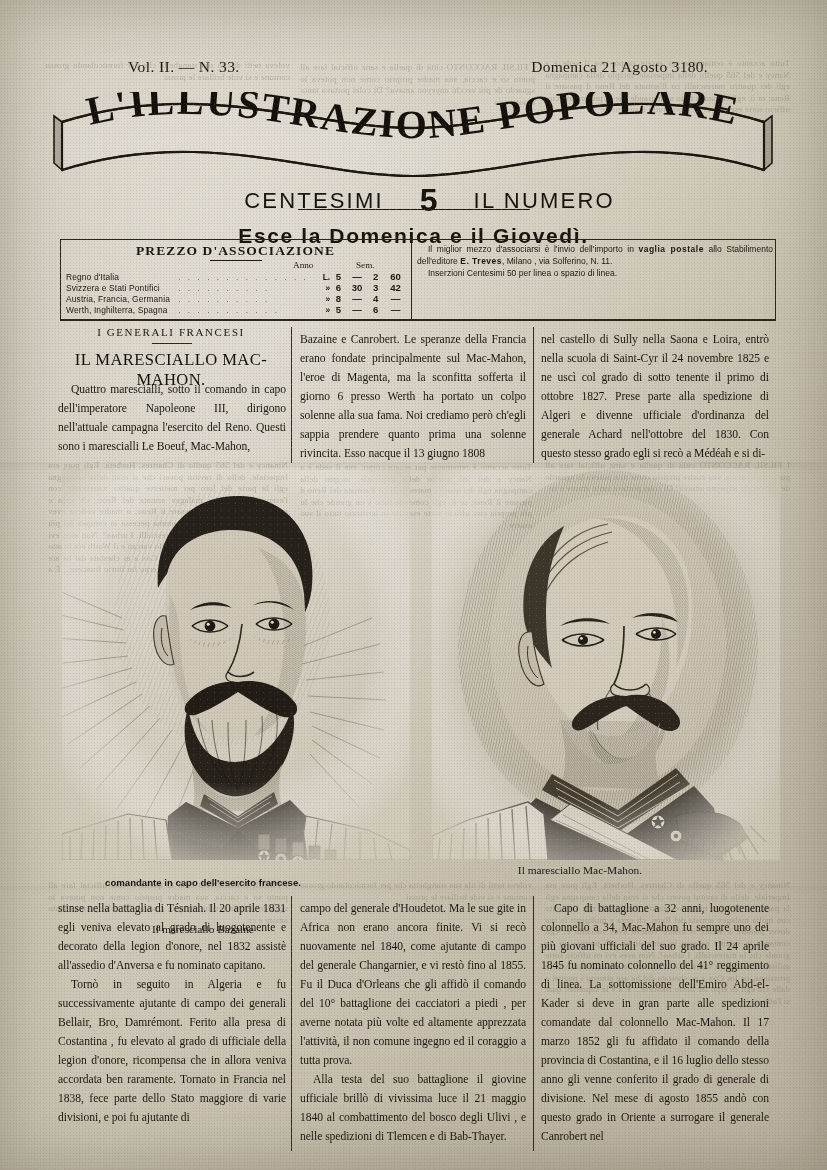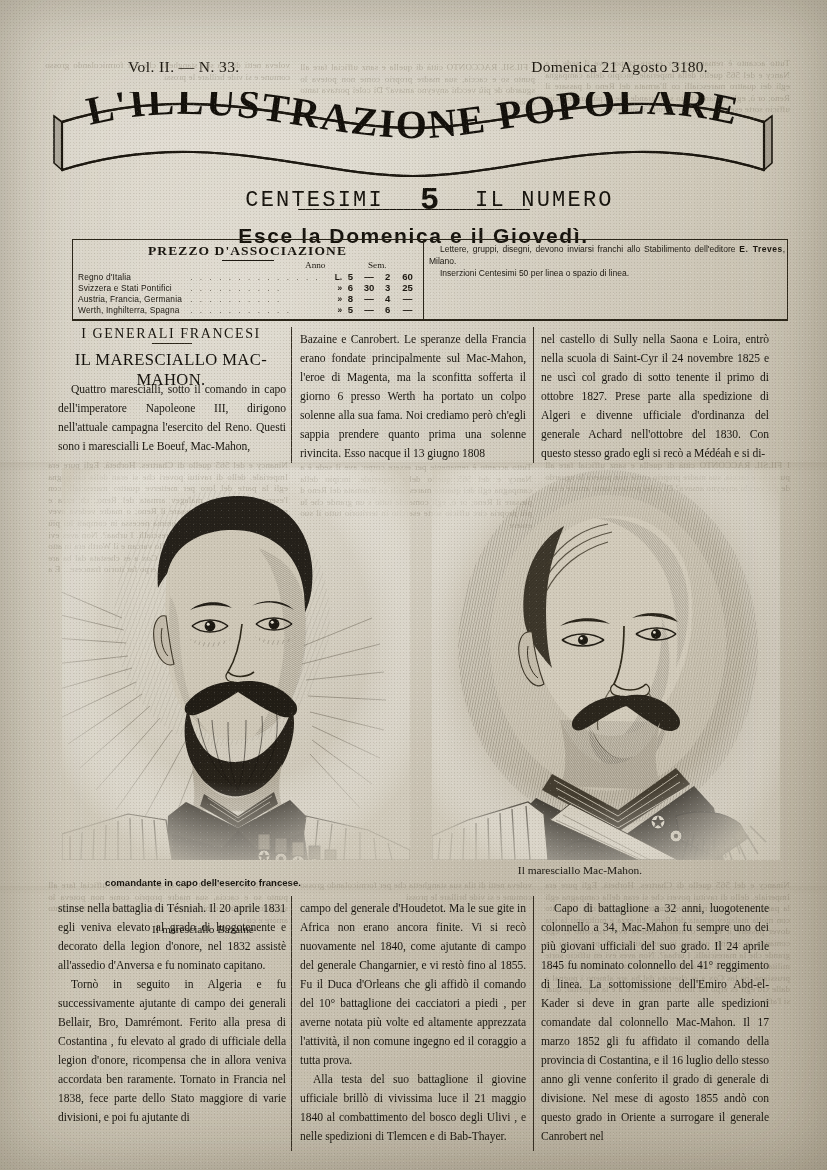--- a/index.html
+++ b/index.html
@@ -67,38 +67,38 @@
     font-size:40px;
     letter-spacing:2px;
     fill:#14110c;
   }
   
   #cent{
     position:absolute;left:0;top:182px;width:827px;text-align:center;
   }
   #cent .c1{
     font-size:22px;letter-spacing:2.2px;color:#16130d;
-    font-family:Liberation Mono, monospace;
+    font-family:Liberation Sans, sans-serif;
     margin-left:32px;
   }
   #cent .big5{
     font-size:32px;font-weight:bold;vertical-align:-3px;letter-spacing:0;
   }
   #centrule{
     position:absolute;left:298px;top:209px;width:232px;height:0;
     border-top:1.6px solid #1a160f;
   }
   #esce{
     position:absolute;left:0;top:224px;width:827px;text-align:center;
     font-family:"Liberation Sans",sans-serif;
     font-weight:bold;font-size:21px;letter-spacing:1.6px;color:#16130d;
   }
   
   #band{
-    position:absolute;left:72px;top:239px;width:716px;height:79px;
+    position:absolute;left:60px;top:239px;width:716px;height:79px;
     border-top:1.3px solid #2a2519;border-bottom:2.6px solid #2a2519;
   }
   #band:before{
     content:"";position:absolute;left:0;top:0;bottom:0;width:0;border-left:1.2px solid #2a2519;
   }
   #band:after{
     content:"";position:absolute;right:0;top:0;bottom:0;width:0;border-right:1.2px solid #2a2519;
   }
   #bandsplit{
     position:absolute;left:351px;top:0;bottom:0;border-left:1.2px solid #2a2519;
@@ -148,21 +148,21 @@
     font-size:11.6px;line-height:19px;
     text-align:justify;
     color:#191610;
     letter-spacing:-.05px;
   }
   .col p{margin:0;}
   .col p.ind{text-indent:13px;}
   .vrule{position:absolute;border-left:1.1px solid #332c20;}
   #kicker{
     position:absolute;left:55px;top:326px;width:232px;text-align:center;
-    font-family:"Liberation Serif",serif;font-size:14px;letter-spacing:1.6px;color:#191610;
+    font-family:"Liberation Serif",serif;font-size:11px;letter-spacing:1.6px;color:#191610;
   }
   #kickerrule{position:absolute;left:152px;top:343px;width:40px;border-top:1.1px solid #2a2418;}
   #headline{
     position:absolute;left:48px;top:350px;width:246px;text-align:center;
     font-family:"Liberation Serif",serif;font-size:16.6px;letter-spacing:.4px;color:#14110c;
   }
   
   .engraving{position:absolute;}
   .capt{
     position:absolute;
@@ -254,21 +254,21 @@
             <td class="s1">2</td>
             <td class="s2">60</td>
           </tr>
           <tr>
             <td class="reg">Svizzera e Stati Pontifici</td>
             <td class="dots">. . . . . . . . . .</td>
             <td class="cur">»</td>
             <td class="a1">6</td>
             <td class="a2">30</td>
             <td class="s1">3</td>
-            <td class="s2">25</td>
+            <td class="s2">42</td>
           </tr>
           <tr>
             <td class="reg">Austria, Francia, Germania</td>
             <td class="dots">. . . . . . . . . .</td>
             <td class="cur">»</td>
             <td class="a1">8</td>
             <td class="a2">—</td>
             <td class="s1">4</td>
             <td class="s2">—</td>
           </tr>
@@ -278,21 +278,21 @@
             <td class="cur">»</td>
             <td class="a1">5</td>
             <td class="a2">—</td>
             <td class="s1">6</td>
             <td class="s2">—</td>
           </tr>
         </tbody>
       </table>
 
       <div id="notice">
-        <p class="ind"><span>Lettere, gruppi, disegni, devono inviarsi franchi allo Stabilimento del</span><span>l'editore </span><b>E. Treves</b><span>, Milano.</span></p>
+        <p class="ind"><span>Il miglior mezzo d'associarsi è l'invio dell'importo in </span><b>vaglia postale</b><span> allo Stabilimento dell'editore </span><b>E. Treves</b><span>, Milano , via Solferino, N. 11.</span></p>
         <p class="ind">Inserzioni Centesimi 50 per linea o spazio di linea.</p>
       </div>
     </div>
 
     <div id="kicker">I GENERALI FRANCESI</div>
     <div id="kickerrule"></div>
     <div id="headline">IL MARESCIALLO MAC-MAHON.</div>
 
     <div class="vrule" style="left:291px;top:327px;height:136px;"></div>
     <div class="vrule" style="left:533px;top:327px;height:136px;"></div>

